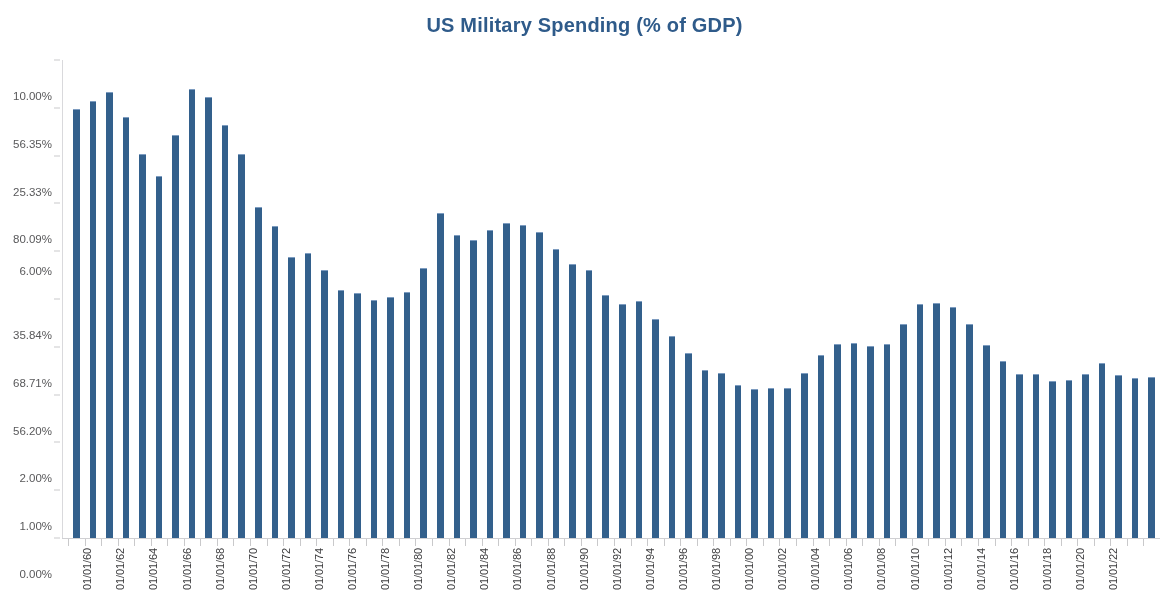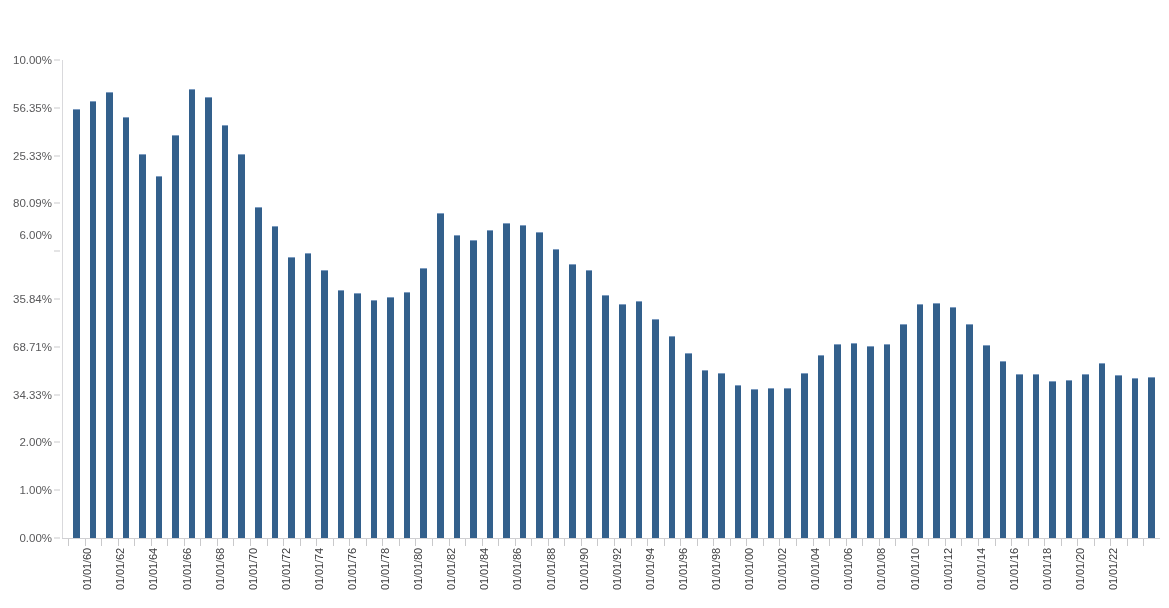--- a/index.html
+++ b/index.html
@@ -52,20 +52,21 @@
     width: 62px;
     height: 478px;
   }
   .y-tick {
     position: absolute;
     right: 10px;
     transform: translateY(-50%);
     font-size: 11.5px;
     color: #58585a;
     white-space: nowrap;
+    margin-top: 36px;
   }
   .y-tick-mark {
     position: absolute;
     right: 2px;
     width: 6px;
     height: 1px;
     background: #c9c9cb;
     transform: translateY(-50%);
   }
   #y-axis-line {
@@ -127,29 +128,30 @@
     transform-origin: left top;
     transform: rotate(-90deg) translateX(-100%);
     letter-spacing: -0.1px;
   }
 </style>
 </head>
 <body>
 
 <div id="chart-root">
 
+  <div id="chart-title">US Military Spending (% of GDP)</div>
 
   <div id="y-axis-labels">
       <div class="y-tick" style="top: 478px;">0.00%</div>
       <div class="y-tick-mark" style="top: 478px;"></div>
       <div class="y-tick" style="top: 430.2px;">1.00%</div>
       <div class="y-tick-mark" style="top: 430.2px;"></div>
       <div class="y-tick" style="top: 382.4px;">2.00%</div>
       <div class="y-tick-mark" style="top: 382.4px;"></div>
-      <div class="y-tick" style="top: 334.6px;">34.33%</div>
+      <div class="y-tick" style="top: 334.6px;">56.20%</div>
       <div class="y-tick-mark" style="top: 334.6px;"></div>
       <div class="y-tick" style="top: 286.8px;">68.71%</div>
       <div class="y-tick-mark" style="top: 286.8px;"></div>
       <div class="y-tick" style="top: 239px;">35.84%</div>
       <div class="y-tick-mark" style="top: 239px;"></div>
       <div class="y-tick" style="top: 175px;">6.00%</div>
       <div class="y-tick-mark" style="top: 191.2px;"></div>
       <div class="y-tick" style="top: 143.4px;">80.09%</div>
       <div class="y-tick-mark" style="top: 143.4px;"></div>
       <div class="y-tick" style="top: 95.6px;">25.33%</div>

